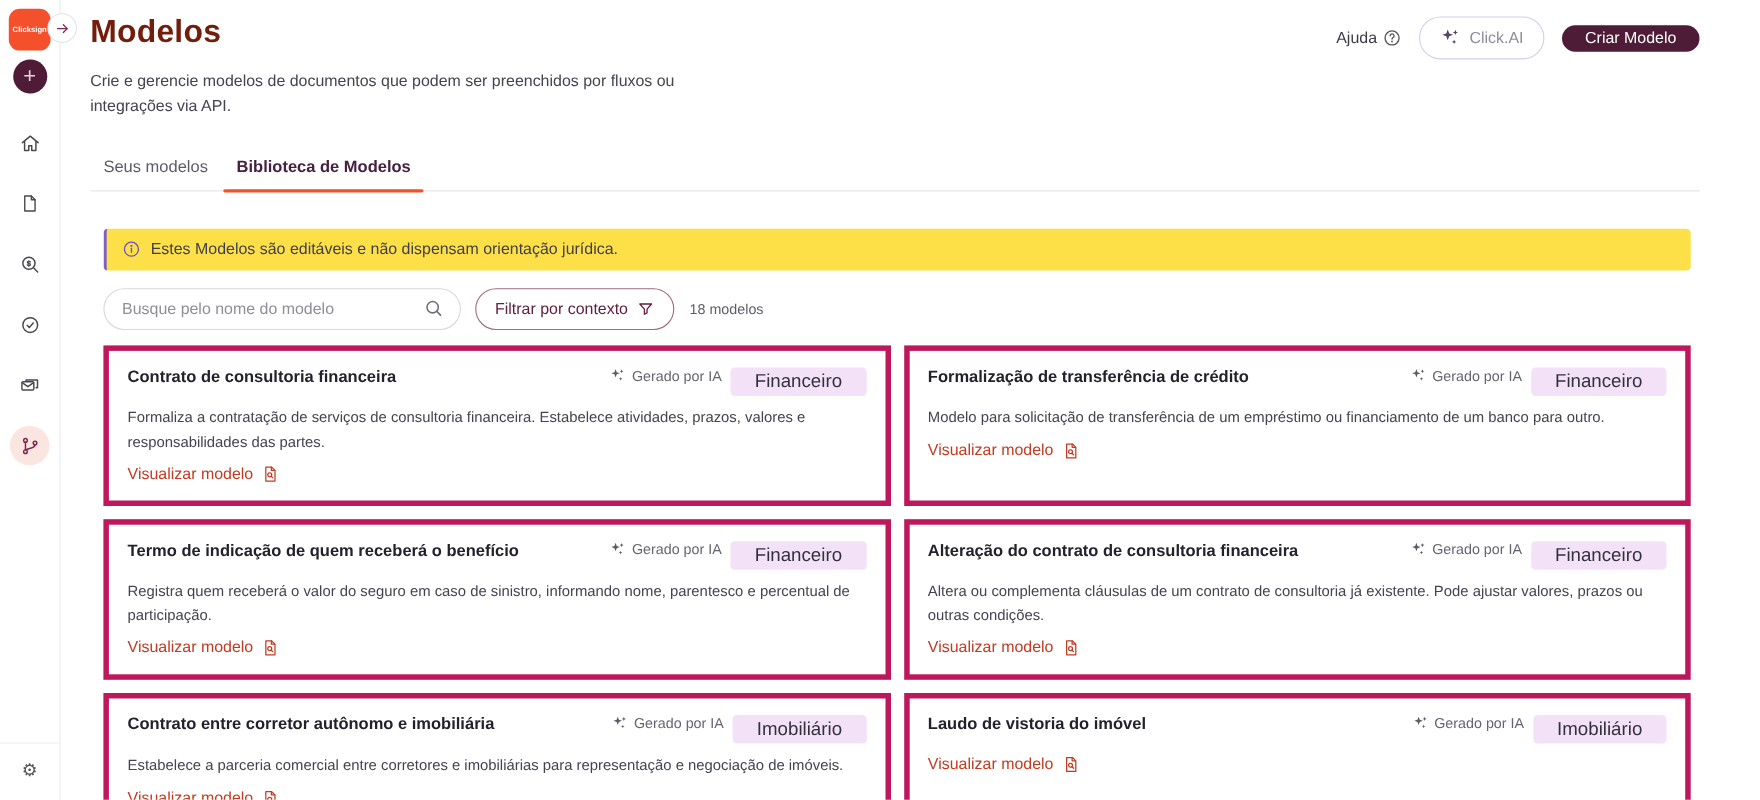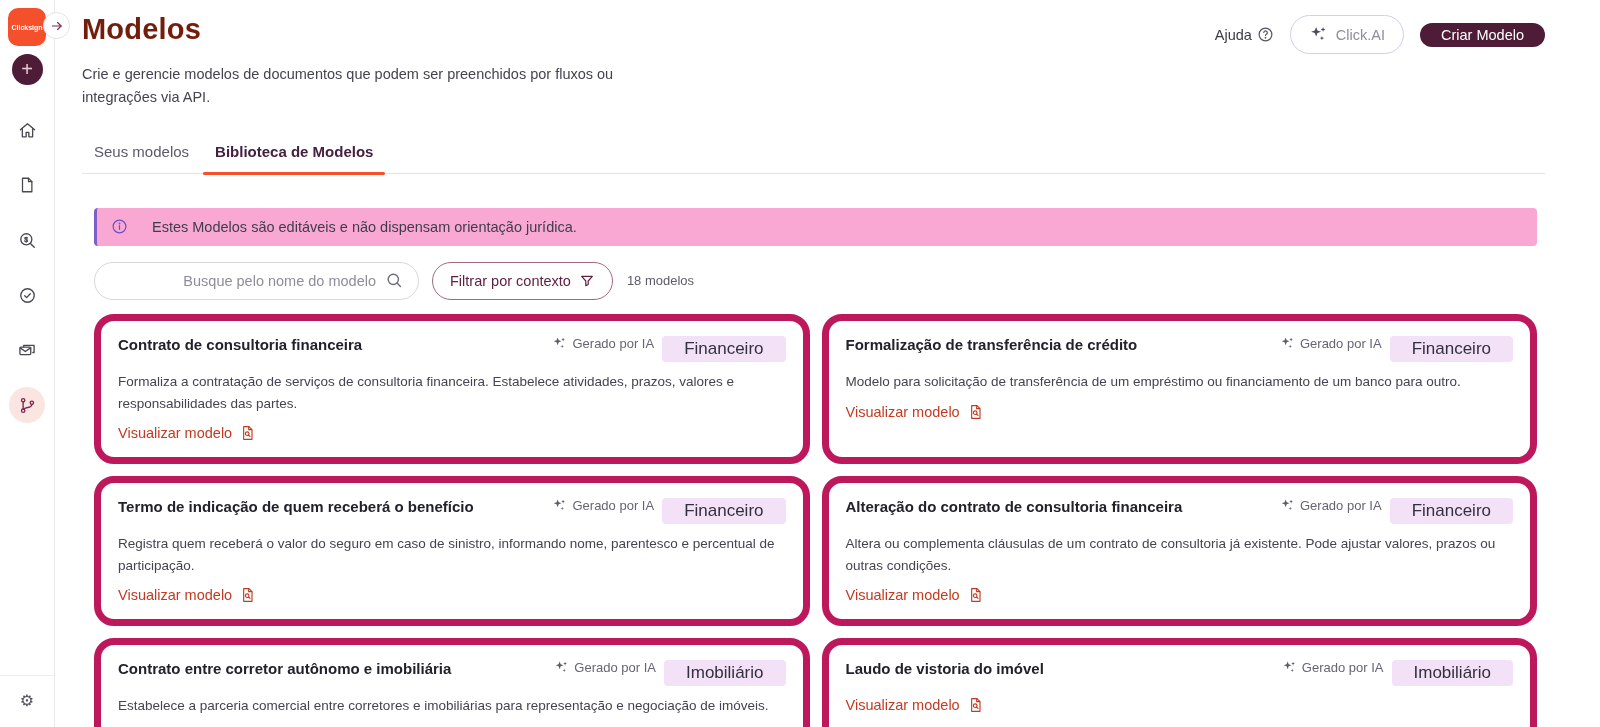--- a/index.html
+++ b/index.html
@@ -79,51 +79,50 @@
   .tab.active { color: #45203f; font-weight: 700; }
   .tab.active::after {
     content: ""; position: absolute; left: 0; right: 0; bottom: -2px; height: 3px;
     background: #f4502c; border-radius: 2px;
   }
 
   .section { margin-left: 12px; margin-right: 8px; }
 
   
   .banner {
-    margin-top: 34px; height: 38px; background: #f9a8d4;
+    margin-top: 34px; height: 38px; background: #fde047;
     border-left: 3px solid #7e5ec7; border-radius: 4px;
-    display: flex; align-items: center; gap: 24px; padding: 0 14px;
+    display: flex; align-items: center; gap: 9px; padding: 0 14px;
   }
   .banner-icon { color: #6d4fc1; display: flex; }
   .banner-text { font-size: 14.5px; color: #3f3d4c; }
 
   
   .controls { margin-top: 16px; display: flex; align-items: center; gap: 13px; }
   .search-wrap { position: relative; width: 325px; }
   .search-input {
     width: 100%; height: 38px; border: 1px solid #d8d8dd; border-radius: 19px;
     padding: 0 42px 0 16px; font-size: 14.5px; color: #33313d; outline: none;
     font-family: "Liberation Sans", sans-serif;
-    text-align: right;
   }
   .search-input::placeholder { color: #8f8d99; }
   .search-icon { position: absolute; right: 15px; top: 9px; color: #6f6d7a; }
   .filter-btn {
     display: flex; align-items: center; gap: 8px; height: 38px; padding: 0 17px;
     border: 1px solid #a06a7e; border-radius: 19px; background: #ffffff;
     color: #602040; font-size: 14.5px; cursor: pointer; font-family: "Liberation Sans", sans-serif;
   }
   .count { font-size: 13px; color: #5d5b68; margin-left: 1px; }
 
   
   .cards-grid {
     margin-top: 14px; display: grid; grid-template-columns: 1fr 1fr; gap: 12px;
   }
   .card {
-    background: #ffffff; border: 7px solid #be185d; border-radius: 20px;
+    background: #ffffff; border: 5px solid #be185d; border-radius: 0;
     padding: 15px 17px;
   }
   .card-head { display: flex; justify-content: space-between; align-items: flex-start; gap: 12px; }
   .card-title { font-size: 15px; font-weight: bold; color: #23212b; }
   .card-meta { display: flex; align-items: flex-start; gap: 8px; flex-shrink: 0; }
   .ai-flag { display: flex; align-items: center; gap: 5px; color: #666472; font-size: 13px; white-space: nowrap; }
   .ai-flag .spark { color: #5d5b68; display: flex; }
   .badge {
     background: #f3e2f7; color: #33303d; font-size: 17px;
     padding: 3px 22px; border-radius: 4px; white-space: nowrap;

